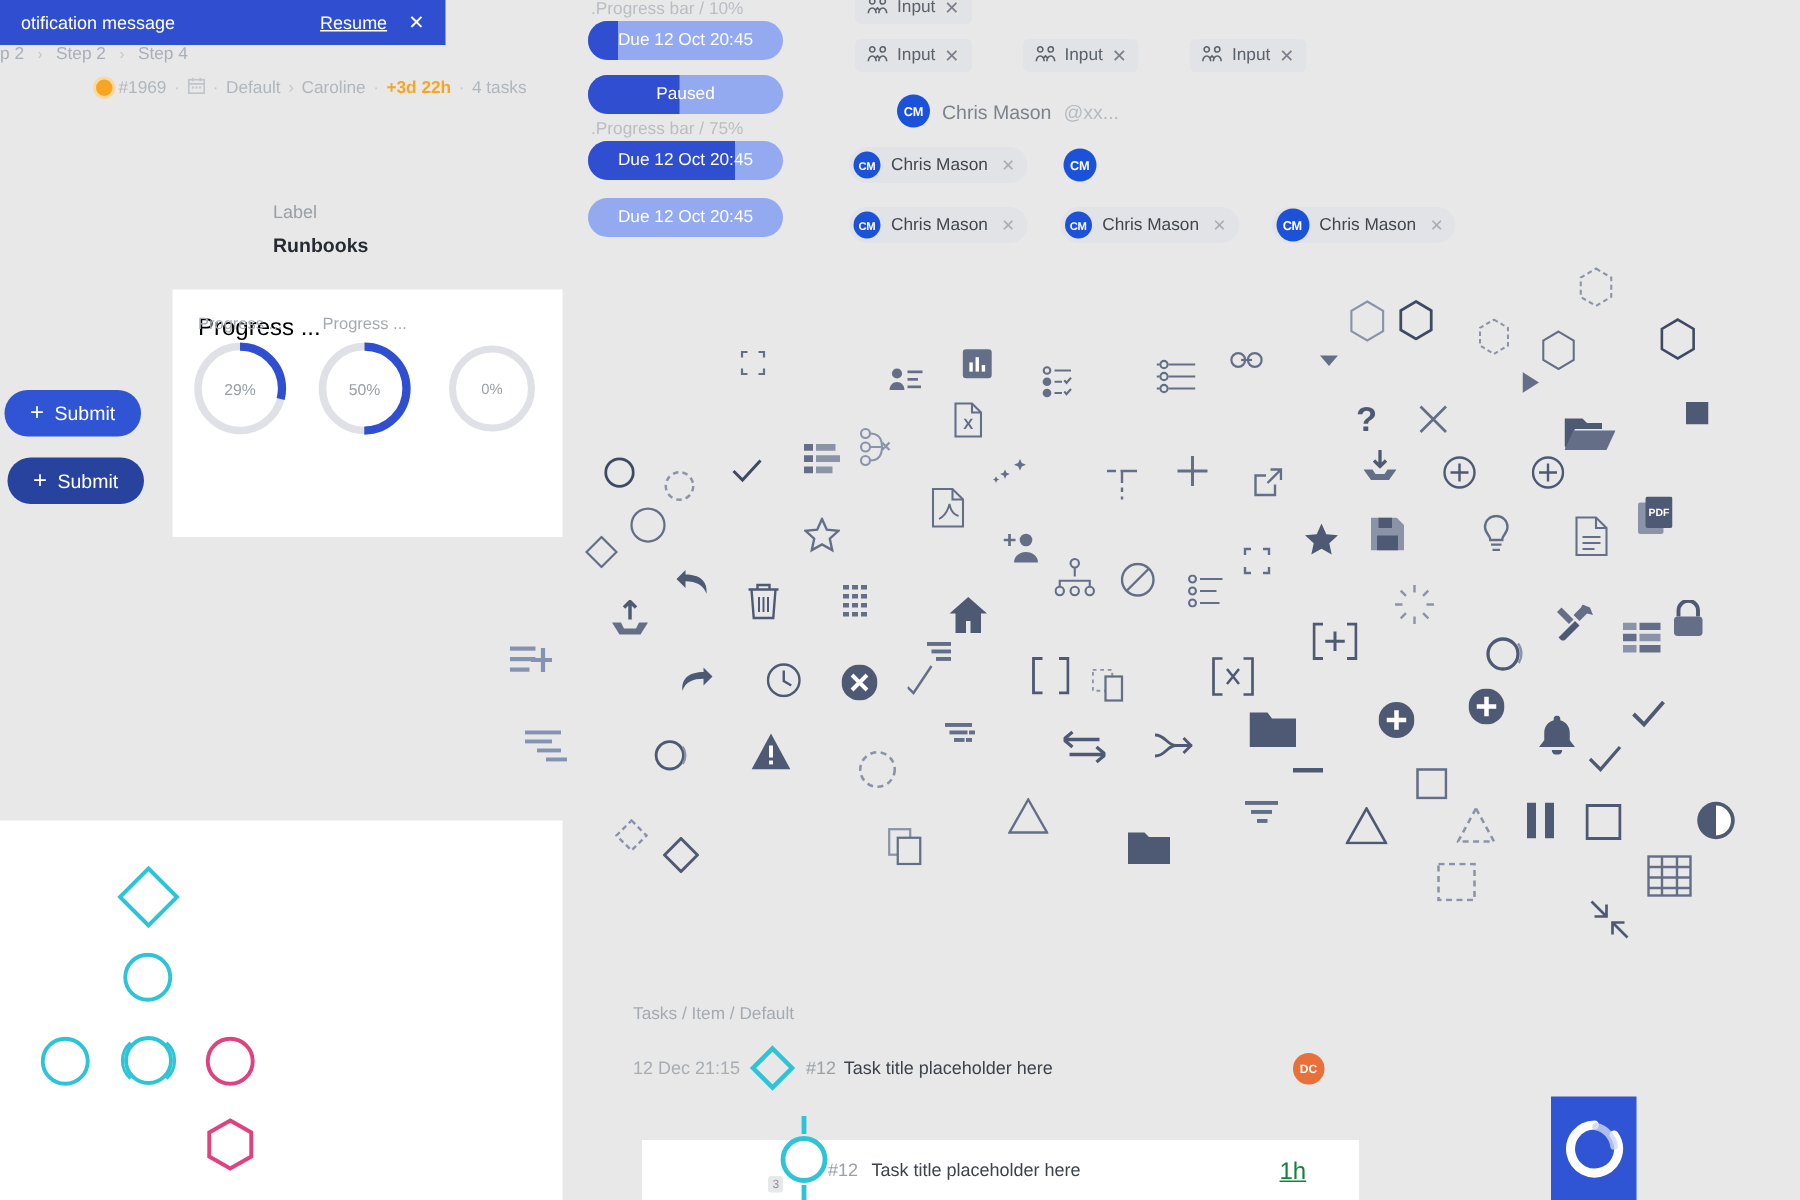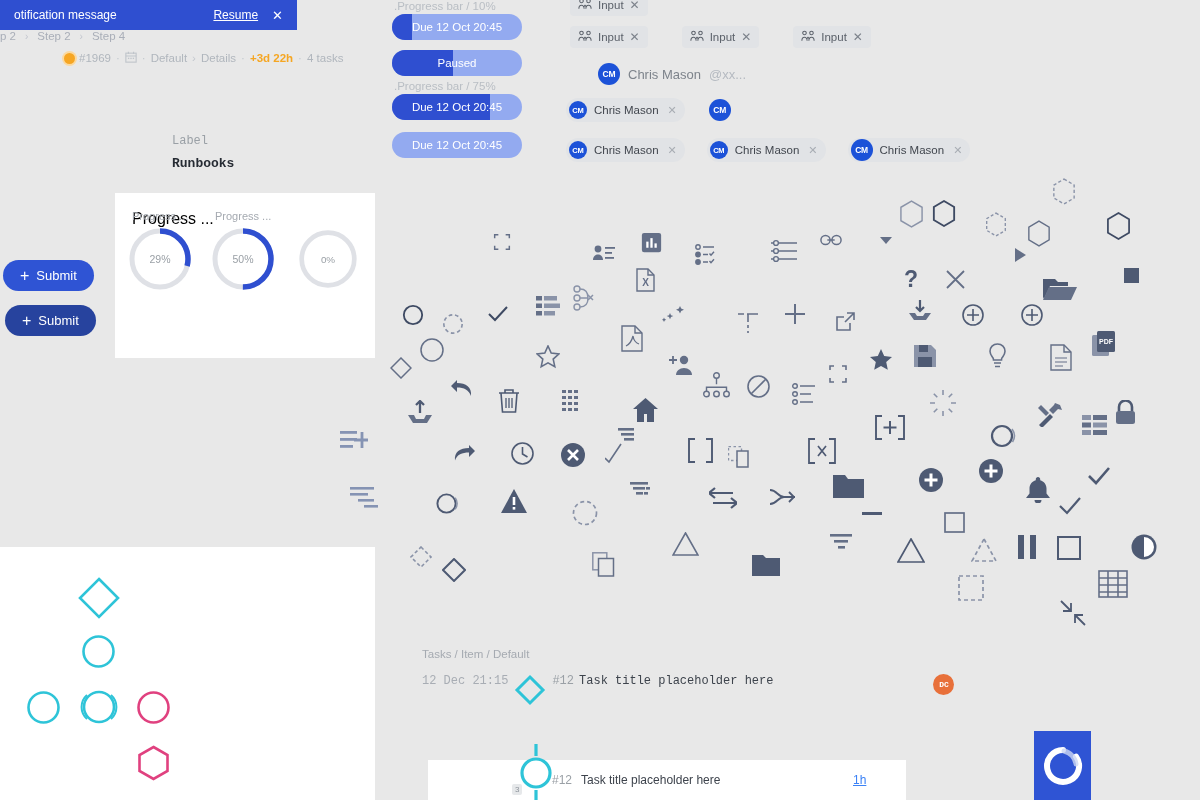--- a/index.html
+++ b/index.html
@@ -19,21 +19,21 @@
   .details-title{font-size:12.5px;color:#9aa0a6;letter-spacing:.1px;}
   .details-meta{display:flex;align-items:center;gap:4px;font-size:11.5px;color:#b0b6bd;margin-top:9px;white-space:nowrap;}
   .dot-orange{width:11px;height:11px;border-radius:50%;background:#f6a623;
     box-shadow:0 0 0 2px #fbd9a0;display:inline-block;}
   .meta-sep{color:#c3c8ce;padding:0 1px;}
   .meta-txt{color:#b0b6bd;}
   .meta-overdue{color:#f5a623;font-weight:bold;}
   .cal-ico{display:inline-block;}
 
   
-  #labelblock{left:172px;top:134px;font-family:Liberation Mono, monospace;}
+  #labelblock{left:182px;top:134px;}
   .lbl-cap{font-size:12px;color:#9aa0a6;}
   .lbl-val{font-size:13px;color:#262b33;font-weight:bold;margin-top:8px;}
 
   
   #pills{left:392px;top:0px;width:140px;}
   .pill-cap{font-size:11.5px;color:#b9bec4;margin:0 0 2px 2px;}
   .pill{position:relative;width:130px;height:26px;border-radius:13px;
         background:#93aaf0;overflow:hidden;margin-bottom:10px;}
   .pill-fill{position:absolute;left:0;top:0;bottom:0;background:#2f4fd0;}
   .pill-txt{position:relative;z-index:2;display:flex;align-items:center;justify-content:center;
@@ -84,32 +84,32 @@
   #iconsheet{position:absolute;left:0;top:0;width:1200px;height:800px;pointer-events:none;}
   .ic{position:absolute;color:#646f87;}
   .ic svg{display:block;}
 
   
   #shapes-panel{left:0;top:547px;width:375px;height:253px;}
   .shp{position:absolute;}
 
   
   #tasksec{left:422px;top:648px;}
-  .task-cap{font-size:11.5px;color:#a5aab1;}
-  .task-row{display:flex;align-items:flex-start;gap:0px;margin-top:14px;font-family:Liberation Mono, monospace;}
+  .task-cap{font-size:11.5px;color:#a5aab1;margin-top:22px;}
+  .task-row{display:flex;align-items:center;gap:0px;margin-top:14px;}
   .task-time{font-size:12px;color:#a8adb4;margin-right:6px;}
   .task-id{font-size:12px;color:#9aa0a6;margin-left:6px;}
   .task-title{font-size:12px;color:#3d434c;margin-left:5px;}
   .av-dc{width:21px;height:21px;border-radius:50%;background:#e8703a;color:#fff;
     font-size:8px;font-weight:bold;display:flex;align-items:center;justify-content:center;}
 
   #taskcard{left:428px;top:760px;width:478px;height:40px;}
   .tcard-id{font-size:12px;color:#9aa0a6;}
   .tcard-title{font-size:12px;color:#3d434c;margin-left:5px;}
-  .tcard-dur{font-size:12px;color:#3b82f6;text-decoration:underline;}
+  .tcard-dur{font-size:16px;color:#15803d;text-decoration:underline;}
   .node-badge{position:absolute;font-size:8px;color:#8d939b;background:#e6e8ea;
      padding:1px 3px;border-radius:2px;}
 
   
   #fab{left:1034px;top:731px;width:57px;height:69px;background:#2f54d4;
        display:flex;align-items:center;justify-content:center;}
 </style>
 </head>
 <body>
 
@@ -722,21 +722,21 @@
         <rect x="1" y="2.5" width="12" height="10.5"></rect>
           <path d="M1 5.8h12M4 1v2.6M10 1v2.6"></path>
         <rect x="3.4" y="7.8" width="1.6" height="1.6" fill="#c0c5cb" stroke="none"></rect>
         <rect x="6.2" y="7.8" width="1.6" height="1.6" fill="#c0c5cb" stroke="none"></rect>
         <rect x="9" y="7.8" width="1.6" height="1.6" fill="#c0c5cb" stroke="none"></rect>
       </svg>
     </span>
     <span class="meta-sep">·</span>
     <span class="meta-txt">Default</span>
     <span class="meta-sep">›</span>
-    <span class="meta-txt">Details</span>
+    <span class="meta-txt">Caroline</span>
     <span class="meta-sep">·</span>
     <span class="meta-overdue">+3d 22h</span>
     <span class="meta-sep">·</span>
     <span class="meta-txt">4 tasks</span>
   </div>
 </div>
 
 <div class="abs" id="labelblock">
   <div class="lbl-cap">Label</div>
   <div class="lbl-val">Runbooks</div>

